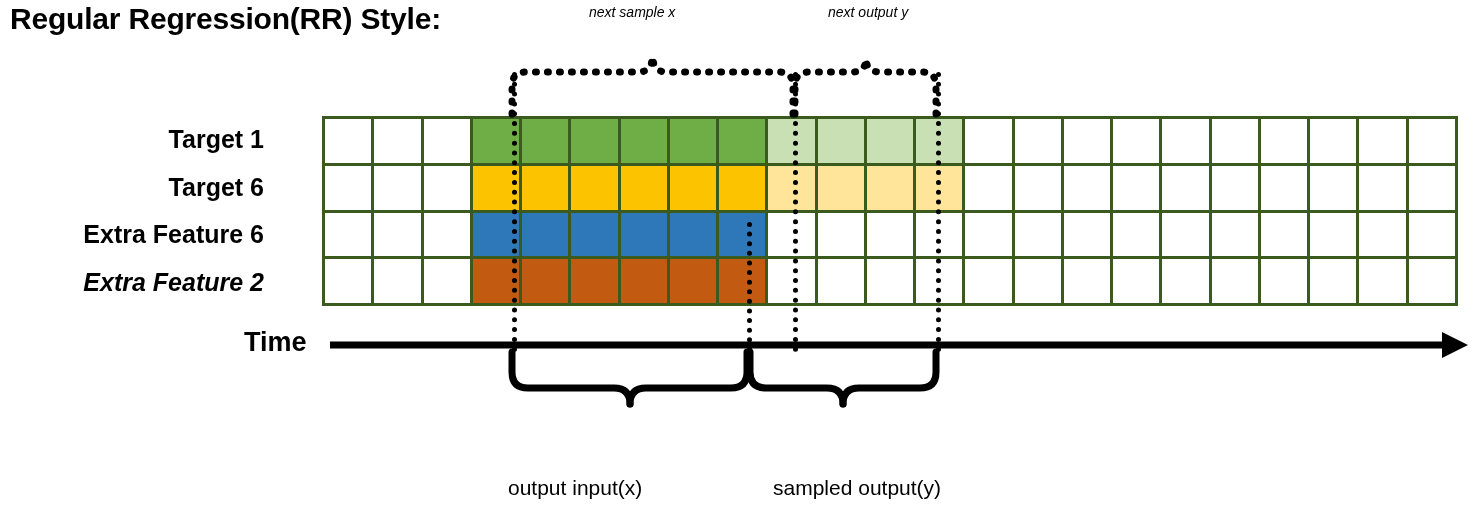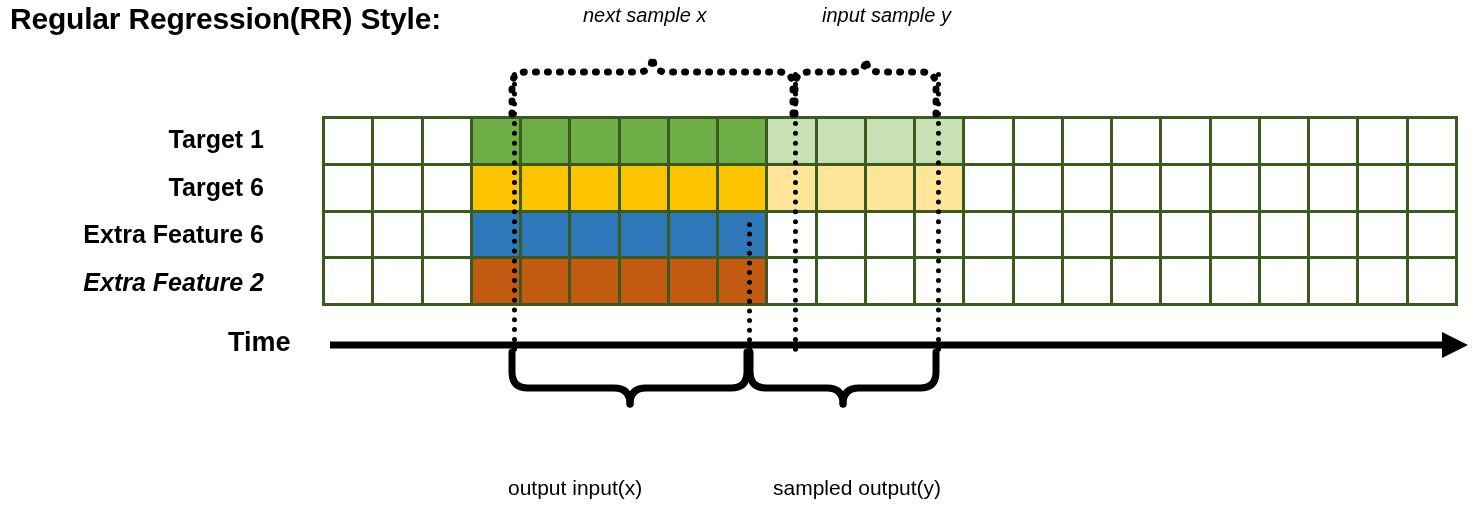--- a/index.html
+++ b/index.html
@@ -13,22 +13,22 @@
 
   
   .title{
     position:absolute;left:10px;top:2px;
     font-size:30px;font-weight:700;letter-spacing:-0.2px;
     white-space:nowrap;
   }
 
   
   .cap{
-    position:absolute;font-size:20px;font-style:italic;font-weight:500;
-    white-space:nowrap;text-align:center;
+    position:absolute;font-size:14px;font-style:italic;font-weight:500;
+    white-space:nowrap;text-align:center;margin-left:6px;
   }
   #cap-x{left:583px;top:4px;}
   #cap-y{left:822px;top:4px;}
 
   
   .rowlabel{
     position:absolute;right:1212px;   
     width:300px;text-align:right;
     font-size:25px;font-weight:700;white-space:nowrap;
     height:47px;line-height:47px;
@@ -41,21 +41,21 @@
     background:#3A5A1E;           
     display:grid;
     grid-template-columns:repeat(23,1fr);
     grid-template-rows:repeat(4,1fr);
     gap:3px;padding:3px;box-sizing:border-box;
   }
   .cell{background:#ffffff;}
 
   
   #time-label{
-    position:absolute;left:228px;top:327px;
+    position:absolute;left:244px;top:327px;
     font-size:27px;font-weight:700;white-space:nowrap;
   }
 
   
   .vguide{
     position:absolute;width:0;
     border-left:5px dotted #000000;
   }
   #vg-a{left:512px;top:72px;height:280px;}
   #vg-b{left:793px;top:72px;height:280px;}
@@ -76,21 +76,21 @@
   #note-y{left:773px;top:423px;}
 </style>
 </head>
 <body>
 
 <div id="stage">
 
   <div class="title">Regular Regression(RR) Style:</div>
 
   <div class="cap" id="cap-x">next sample x</div>
-  <div class="cap" id="cap-y">input sample y</div>
+  <div class="cap" id="cap-y">next output y</div>
 
   <div id="row-labels">
       <div class="rowlabel" style="top: 116px;">Target 1</div>
       <div class="rowlabel" style="top: 163.5px;">Target 6</div>
       <div class="rowlabel" style="top: 211px;">Extra Feature 6</div>
       <div class="rowlabel" style="top: 258.5px; font-style: italic;">Extra Feature 2</div>
     </div>
 
   <div id="grid">
       <div class="cell" style="background: rgb(255, 255, 255);"></div>

